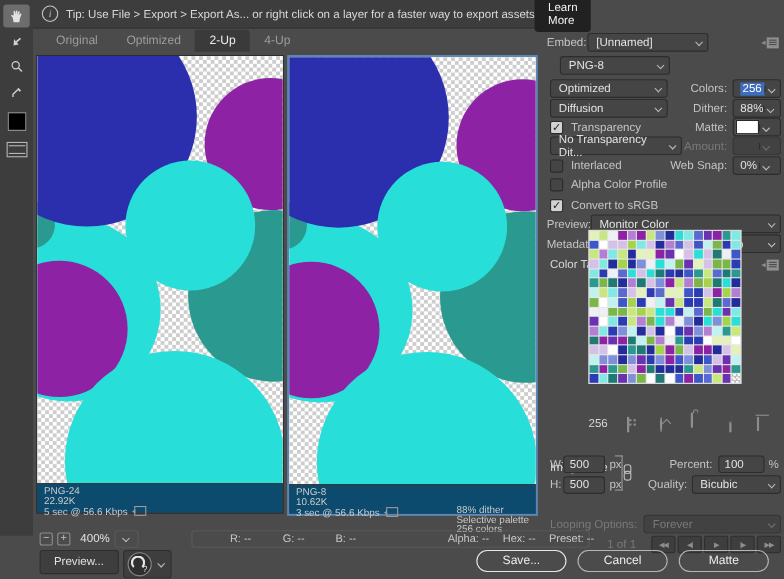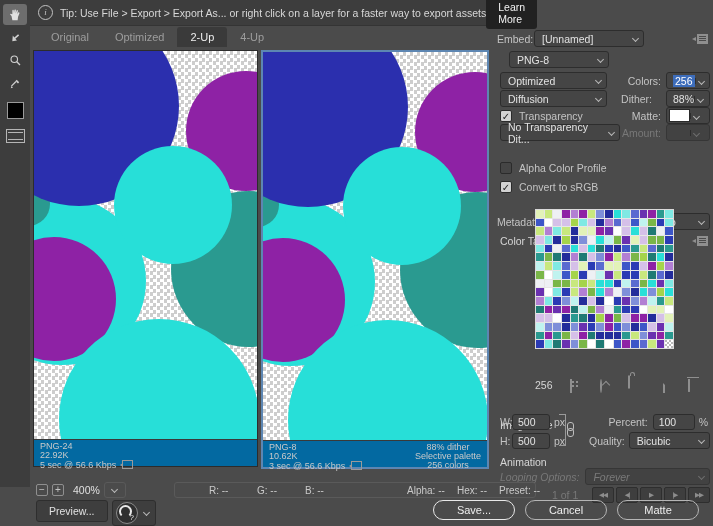--- a/index.html
+++ b/index.html
@@ -37,25 +37,25 @@
   .tab.active{background:#3a3a3a;color:#ededed;}
 
   
   .pane{top:50px;background:#474747;border:1px solid #2c2c2c;box-sizing:border-box;}
   .pane.selected{border:2px solid #5d86b2;}
   .pane-img{position:relative;overflow:hidden;width:100%;height:388px;
     background:#fff;
     background-image:repeating-conic-gradient(#ffffff 0% 25%, #cdcdcd 0% 50%);
     background-size:7px 7px;}
   .circle{position:absolute;border-radius:50%;}
-  .pane-status{height:27px;background:#0369a1;border-top:1px solid #393939;
+  .pane-status{height:27px;background:#0c4a6e;border-top:1px solid #393939;
     display:flex;justify-content:space-between;padding:2px 6px 0 6px;box-sizing:border-box;}
   .pst{font-size:9px;line-height:8.5px;color:#c9c9c9;}
   .pst div{margin-bottom:0.5px;}
-  .pst.right{text-align:center;}
+  .pst.right{text-align:left;margin-top:16px;}
   .mini-menu{display:inline-block;width:9px;height:7px;border:1px solid #9a9a9a;vertical-align:-1px;margin-left:6px;position:relative;}
   .mini-menu:before{content:"";position:absolute;left:-5px;top:2px;border:2px solid transparent;border-right:3px solid #9a9a9a;}
 
   
   .rpanel{left:497px;top:28px;width:213px;height:470px;}
   .pr{position:absolute;left:0;right:0;height:17px;display:flex;align-items:center;}
   .lbl{color:#c3c3c3;font-size:10.5px;}
   .lbl.dis{color:#787878;}
   .dd{height:17px;background:#454545;border:1px solid #2d2d2d;border-radius:3px;
     display:flex;align-items:center;box-sizing:border-box;padding:0 4px 0 7px;color:#e2e2e2;font-size:10.5px;}
@@ -255,21 +255,21 @@
       <span class="selval">256</span>
         <span class="chev"></span>
     </div>
   </div>
 
   <div class="pr" style="top:62px;">
     <div class="dd" style="width:107px;margin-left:3px;">
       <span>Diffusion</span>
         <span class="chev"></span>
     </div>
-    <span class="lbl" style="margin-left:auto;margin-right:14px;">Dither:</span>
+    <span class="lbl" style="margin-left:auto;margin-right:5px;">Dither:</span>
     <div class="stp" style="width:44px;">
       <span>88%</span>
         <span class="chev"></span>
     </div>
   </div>
 
   <div class="pr" style="top:79px;">
     <span class="cb on" style="margin-left:3px;">✓</span>
     <span class="lbl">Transparency</span>
     <span class="lbl" style="margin-left:auto;margin-right:5px;">Matte:</span>
@@ -284,31 +284,47 @@
       <span>No Transparency Dit...</span>
         <span class="chev"></span>
     </div>
     <span class="lbl dis" style="margin-left:auto;margin-right:5px;">Amount:</span>
     <div class="stp dis" style="width:44px;">
       <span></span>
         <span class="chev"></span>
     </div>
   </div>
 
+  <div class="pr" style="top:114px;">
+    <span class="cb" style="margin-left:3px;"></span>
+    <span class="lbl">Interlaced</span>
+    <span class="lbl" style="margin-left:auto;margin-right:5px;">Web Snap:</span>
+    <div class="stp" style="width:44px;">
+      <span>0%</span>
+        <span class="chev"></span>
+    </div>
+  </div>
 
   <div class="pr" style="top:131px;">
     <span class="cb" style="margin-left:3px;"></span>
     <span class="lbl">Alpha Color Profile</span>
   </div>
 
   <div class="pr" style="top:150px;">
     <span class="cb on" style="margin-left:3px;">✓</span>
     <span class="lbl">Convert to sRGB</span>
   </div>
 
+  <div class="pr" style="top:167px;">
+    <span class="lbl" style="width:42px;">Preview:</span>
+    <div class="dd" style="flex:1;margin-left:-2px;">
+      <span>Monitor Color</span>
+        <span class="chev"></span>
+    </div>
+  </div>
 
   <div class="pr" style="top:185px;">
     <span class="lbl" style="width:48px;">Metadata:</span>
     <div class="dd" style="flex:1;margin-left:-2px;">
       <span>Copyright and Contact Info</span>
         <span class="chev"></span>
     </div>
   </div>
 
   <div class="pr" style="top:204px;">
@@ -606,25 +622,22 @@
       <span>Bicubic</span>
         <span class="chev"></span>
     </div>
   </div>
 
   <div class="linkwrap">
     <span class="bracket"></span>
     <span class="chain"></span>
   </div>
 
-  <div class="pr" style="top:425px;">
-    <span class="hdr" style="margin-left:3px;">Animation</span>
-  </div>
-
-  <div class="pr" style="top:440px;font-style:italic;">
+
+  <div class="pr" style="top:440px;">
     <span class="lbl dis" style="margin-left:3px;">Looping Options:</span>
     <div class="dd dis" style="flex:1;margin-left:6px;">
       <span>Forever</span>
         <span class="chev"></span>
     </div>
   </div>
 
   <div class="pr" style="top:458px;">
     <span class="lbl dis" style="margin-left:55px;">1 of 1</span>
     <span id="playback" style="margin-left:auto;display:flex;">

